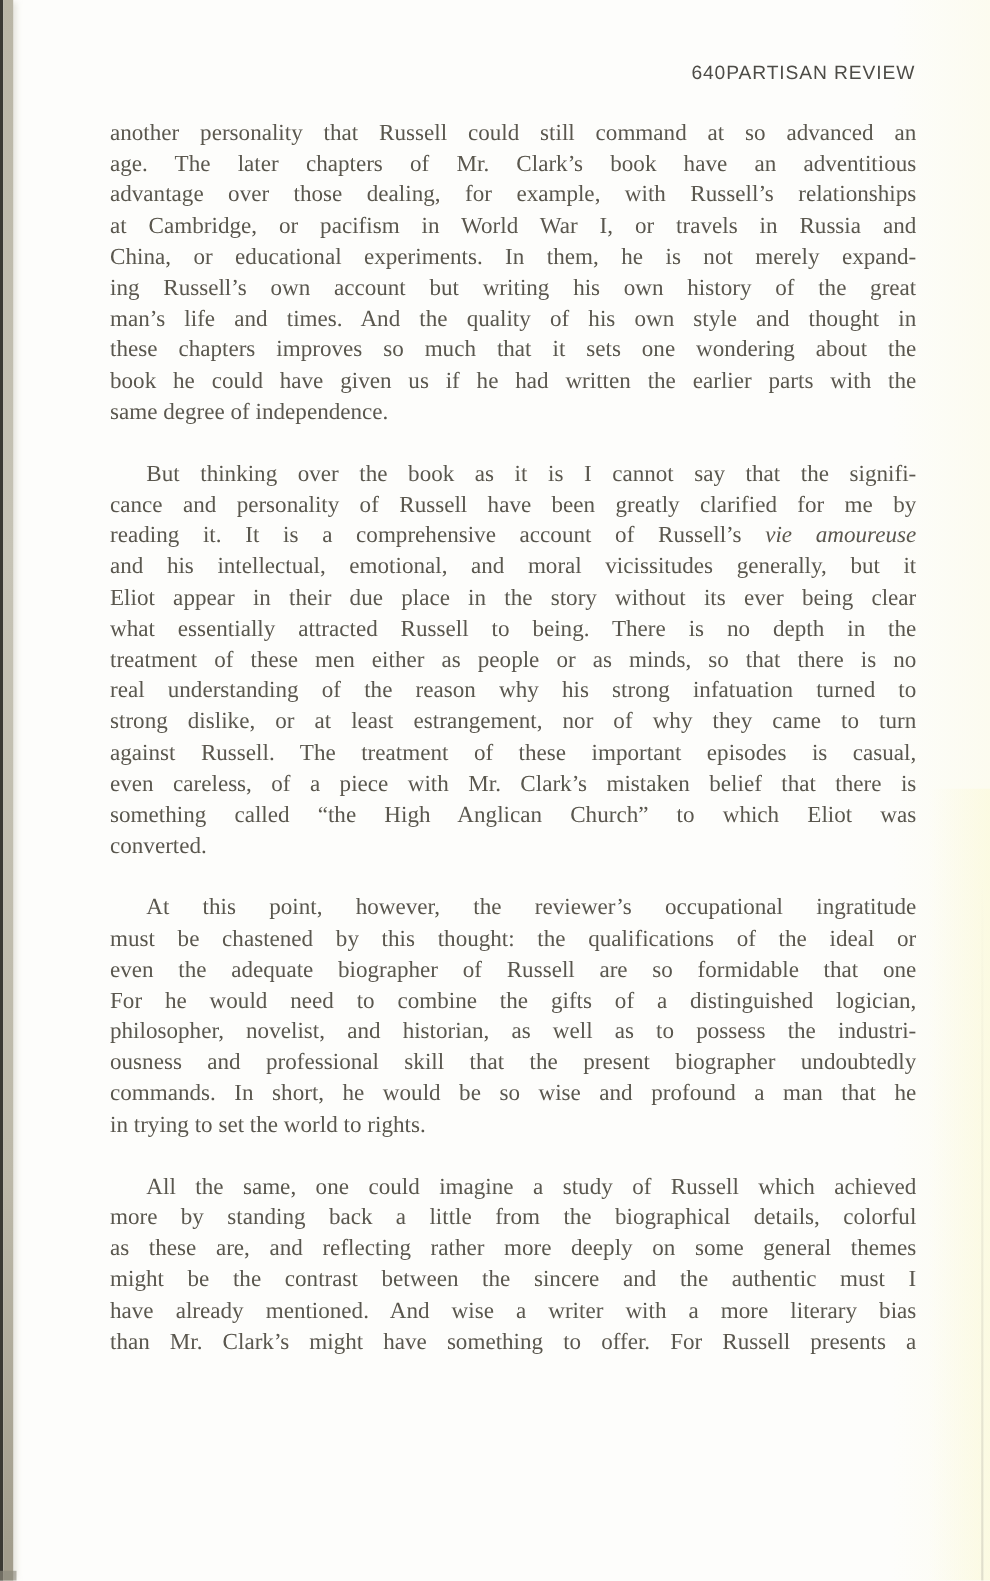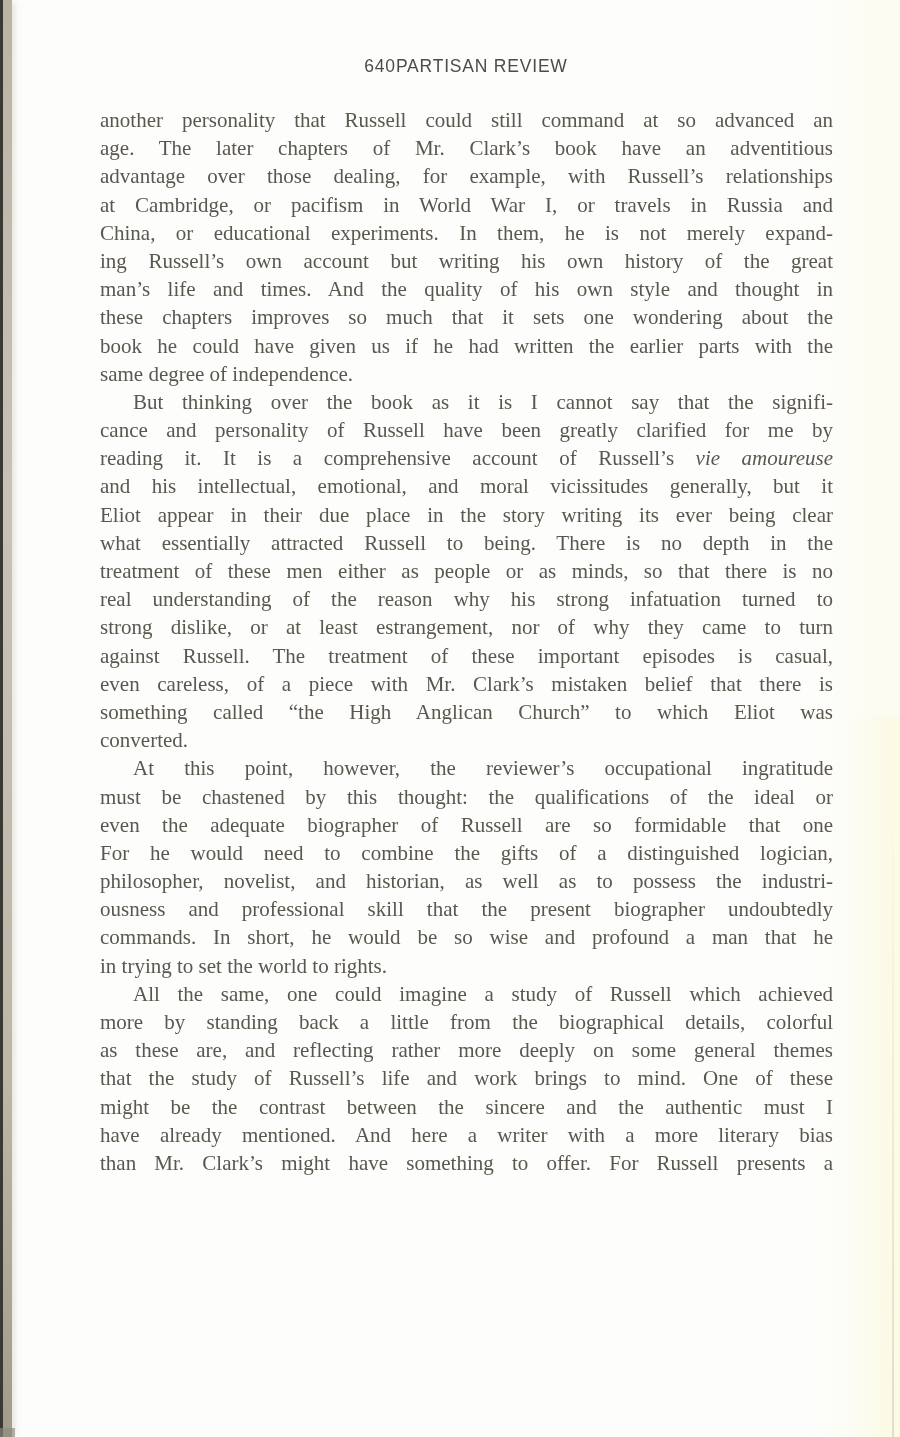--- a/index.html
+++ b/index.html
@@ -56,21 +56,21 @@
     pointer-events: none;
   }
 
   
   .running-head {
     position: absolute;
     left: 100px;
     right: 68px;
     top: 56px;
     display: flex;
-    justify-content: center;
+    justify-content: flex-end;
     align-items: baseline;
     font-family: "Liberation Sans", sans-serif;
     font-size: 17.5px;
     letter-spacing: 0.8px;
     color: var(--header_text, #4d4c47);
   }
 
   
   .body-text {
     position: absolute;
@@ -83,21 +83,21 @@
     color: var(--body_text, #5a574e);
   }
   .paragraph { margin: 0; font-family: Liberation Serif, serif; }
   .line {
     height: 28.2px;
     overflow: hidden;
     text-align: justify;
     text-align-last: justify;
   }
   .line.flush-left { text-align-last: left; }
-  .paragraph.indented .line:first-child { text-indent: 33px; }
+  .paragraph.indented .line:first-child { text-indent: 33px; margin-top: 28px; }
   .italic { font-style: italic; }
 </style>
 </head>
 <body>
 
 <div class="page">
   <div class="edge-dark"></div>
   <div class="edge-tan"></div>
   <div class="edge-smudge"></div>
   <div class="tint-bottom-right"></div>
@@ -119,21 +119,21 @@
         <div class="line"><span>man’s life and times. And the quality of his own style and thought in</span></div>
         <div class="line"><span>these chapters improves so much that it sets one wondering about the</span></div>
         <div class="line"><span>book he could have given us if he had written the earlier parts with the</span></div>
         <div class="line flush-left"><span>same degree of independence.</span></div>
       </div>
       <div class="paragraph indented">
         <div class="line"><span>But thinking over the book as it is I cannot say that the signifi-</span></div>
         <div class="line"><span>cance and personality of Russell have been greatly clarified for me by</span></div>
         <div class="line"><span>reading it. It is a comprehensive account of Russell’s </span><span class="italic">vie amoureuse</span></div>
         <div class="line"><span>and his intellectual, emotional, and moral vicissitudes generally, but it</span></div>
-        <div class="line"><span>Eliot appear in their due place in the story writing its ever being clear</span></div>
+        <div class="line"><span>Eliot appear in their due place in the story without its ever being clear</span></div>
         <div class="line"><span>what essentially attracted Russell to being. There is no depth in the</span></div>
         <div class="line"><span>treatment of these men either as people or as minds, so that there is no</span></div>
         <div class="line"><span>real understanding of the reason why his strong infatuation turned to</span></div>
         <div class="line"><span>strong dislike, or at least estrangement, nor of why they came to turn</span></div>
         <div class="line"><span>against Russell. The treatment of these important episodes is casual,</span></div>
         <div class="line"><span>even careless, of a piece with Mr. Clark’s mistaken belief that there is</span></div>
         <div class="line"><span>something called “the High Anglican Church” to which Eliot was</span></div>
         <div class="line flush-left"><span>converted.</span></div>
       </div>
       <div class="paragraph indented">
@@ -143,19 +143,18 @@
         <div class="line"><span>For he would need to combine the gifts of a distinguished logician,</span></div>
         <div class="line"><span>philosopher, novelist, and historian, as well as to possess the industri-</span></div>
         <div class="line"><span>ousness and professional skill that the present biographer undoubtedly</span></div>
         <div class="line"><span>commands. In short, he would be so wise and profound a man that he</span></div>
         <div class="line flush-left"><span>in trying to set the world to rights.</span></div>
       </div>
       <div class="paragraph indented">
         <div class="line"><span>All the same, one could imagine a study of Russell which achieved</span></div>
         <div class="line"><span>more by standing back a little from the biographical details, colorful</span></div>
         <div class="line"><span>as these are, and reflecting rather more deeply on some general themes</span></div>
-        <div class="line"><span>that the study of Russell’s life and work brings to mind. One of these</span></div>
         <div class="line"><span>might be the contrast between the sincere and the authentic must I</span></div>
-        <div class="line"><span>have already mentioned. And here a writer with a more literary bias</span></div>
+        <div class="line"><span>have already mentioned. And wise a writer with a more literary bias</span></div>
         <div class="line"><span>than Mr. Clark’s might have something to offer. For Russell presents a</span></div>
       </div>
     </div>
 </div>
 
 </body></html>

